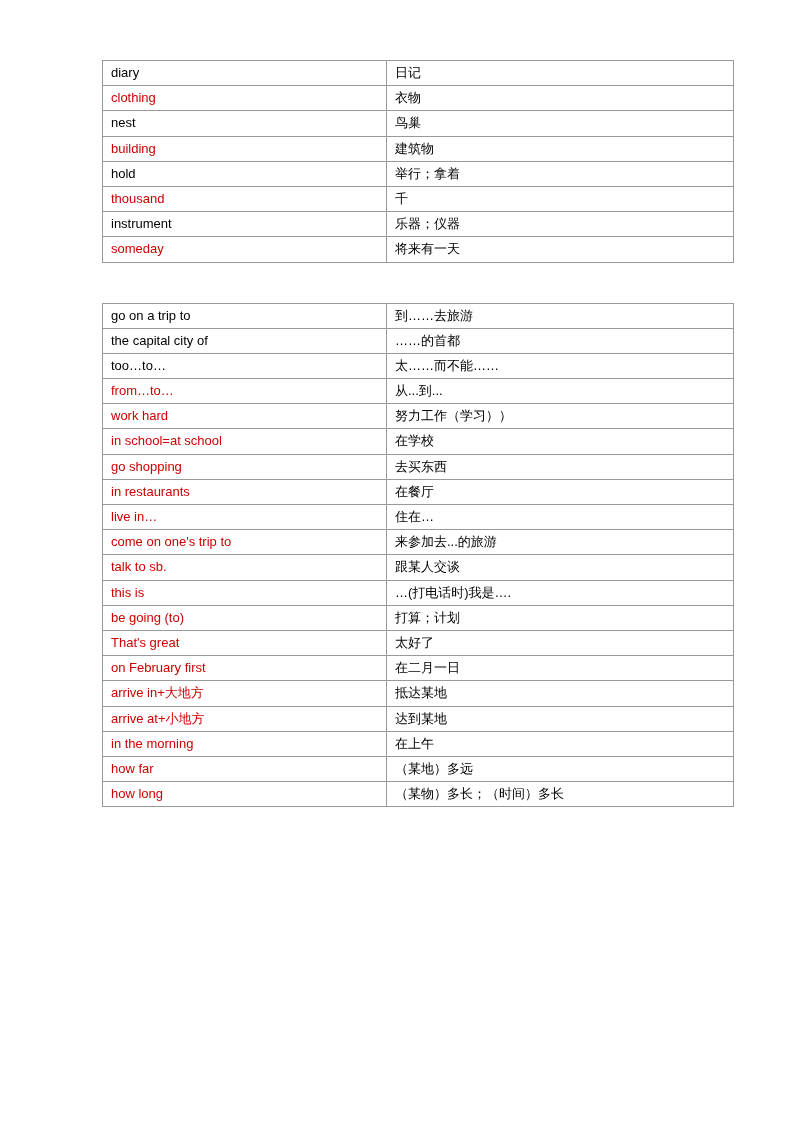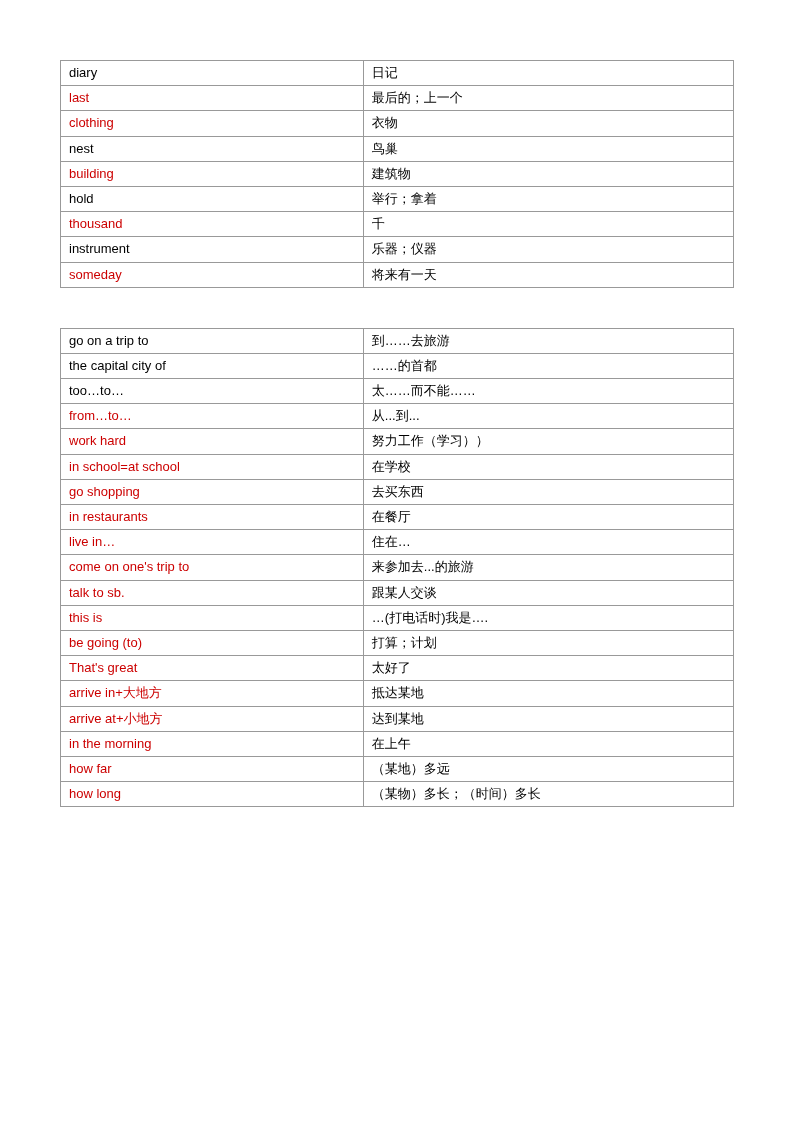--- a/index.html
+++ b/index.html
@@ -9,20 +9,21 @@
     }
     body {
       background: #ffffff;
       font-family: Arial, sans-serif;
       font-size: 13px;
       padding: 60px 60px;
       color: #000;
     }
     .table-container {
       margin-bottom: 40px;
+      margin-left: 42px;
     }
     table {
       width: 100%;
       border-collapse: collapse;
       border: 1px solid #999;
     }
     table td {
       border: 1px solid #999;
       padding: 3px 8px;
       height: 22px;
@@ -46,24 +47,20 @@
   </style>
 </head>
 <body>
 
 <div class="table-container">
   <table>
     <tbody id="table1-body">
     <tr>
           <td class="black">diary</td>
           <td class="chinese">日记</td>
-        </tr>
-        <tr>
-          <td class="red">last</td>
-          <td class="chinese">最后的；上一个</td>
         </tr>
         <tr>
           <td class="red">clothing</td>
           <td class="chinese">衣物</td>
         </tr>
         <tr>
           <td class="black">nest</td>
           <td class="chinese">鸟巢</td>
         </tr>
         <tr>
@@ -143,20 +140,24 @@
         </tr>
         <tr>
           <td class="red">be    going (to)</td>
           <td class="chinese">打算；计划</td>
         </tr>
         <tr>
           <td class="red">That's great</td>
           <td class="chinese">太好了</td>
         </tr>
         <tr>
+          <td class="red">on February first</td>
+          <td class="chinese">在二月一日</td>
+        </tr>
+        <tr>
           <td class="red">arrive in+大地方</td>
           <td class="chinese">抵达某地</td>
         </tr>
         <tr>
           <td class="red">arrive at+小地方</td>
           <td class="chinese">达到某地</td>
         </tr>
         <tr>
           <td class="red">in the morning</td>
           <td class="chinese">在上午</td>

